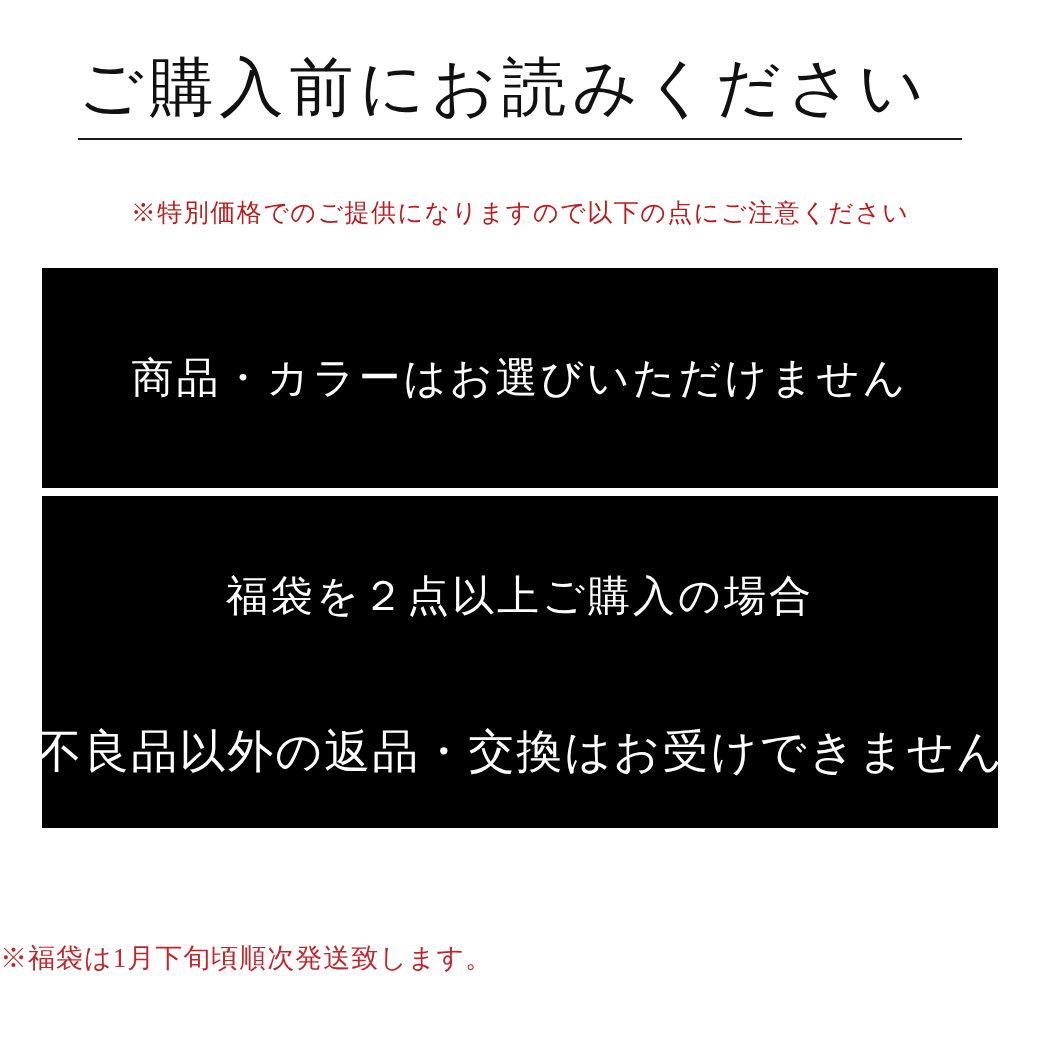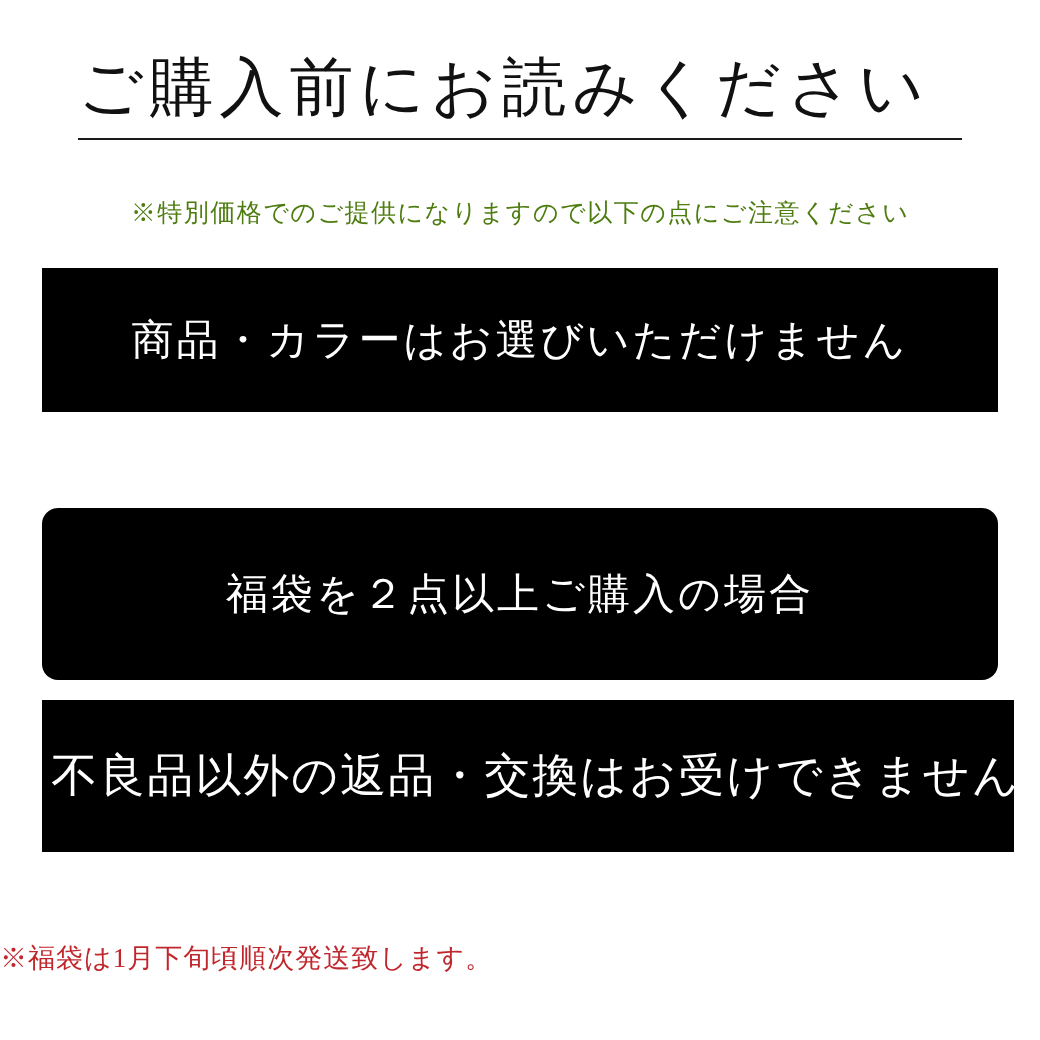--- a/index.html
+++ b/index.html
@@ -42,52 +42,50 @@
     width: 100%;
   }
 
   
   .notice-top {
     position: absolute;
     left: 0;
     top: 196px;
     width: 1040px;
     text-align: center;
-    color: #4d7c0f;
+    color: #b91c1c;
     font-size: 25px;
     letter-spacing: 1.5px;
     white-space: nowrap;
   }
 
   
   .bar {
     position: absolute;
     left: 42px;
     width: 956px;
     background: #000000;
     color: #ffffff;
     display: flex;
     flex-direction: column;
     align-items: center;
     justify-content: center;
     text-align: center;
   }
   .bar-1 {
     top: 268px;
-    height: 144px;
+    height: 220px;
   }
   .bar-2 {
-    top: 508px;
-    height: 172px;
-    border-radius: 16px;
+    top: 496px;
+    height: 200px;
   }
   .bar-3 {
-    top: 700px;
+    top: 676px;
     height: 152px;
-    padding-left: 16px;
   }
   .bar-line {
     font-size: 42px;
     line-height: 1.45;
     letter-spacing: 3px;
     white-space: nowrap;
     font-weight: 400;
   }
   .bar-3 .bar-line {
     font-size: 46px;

